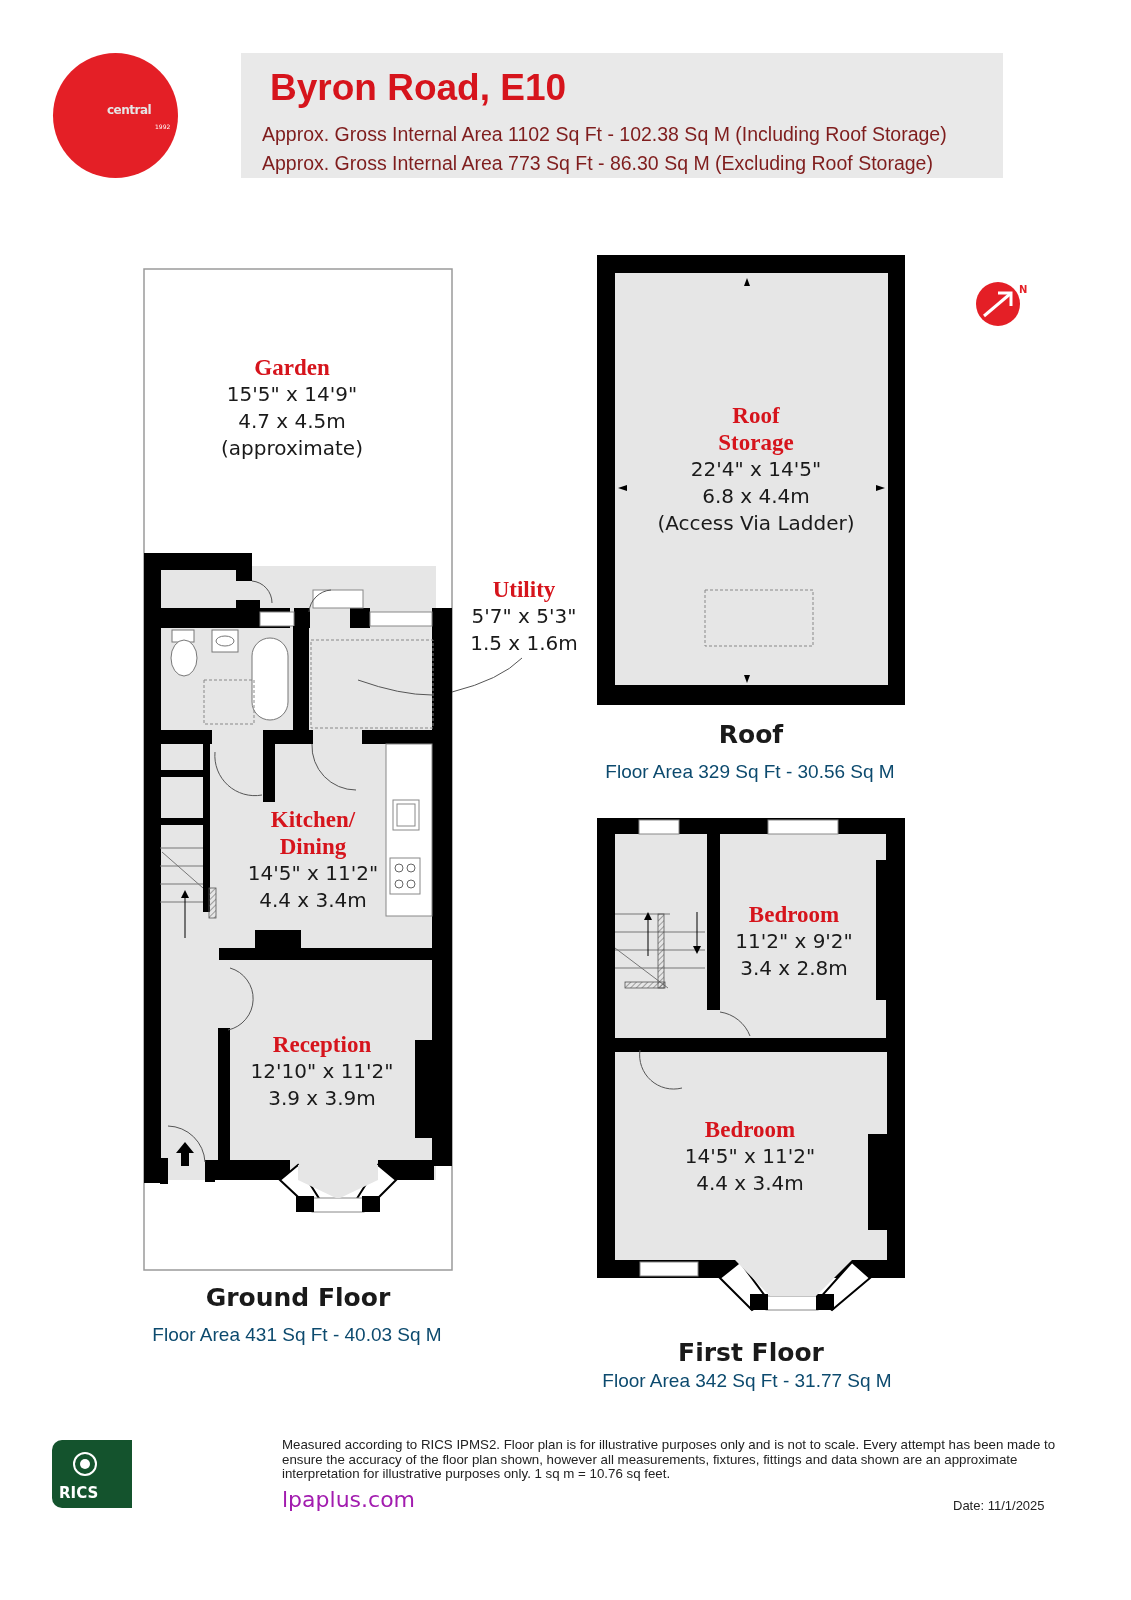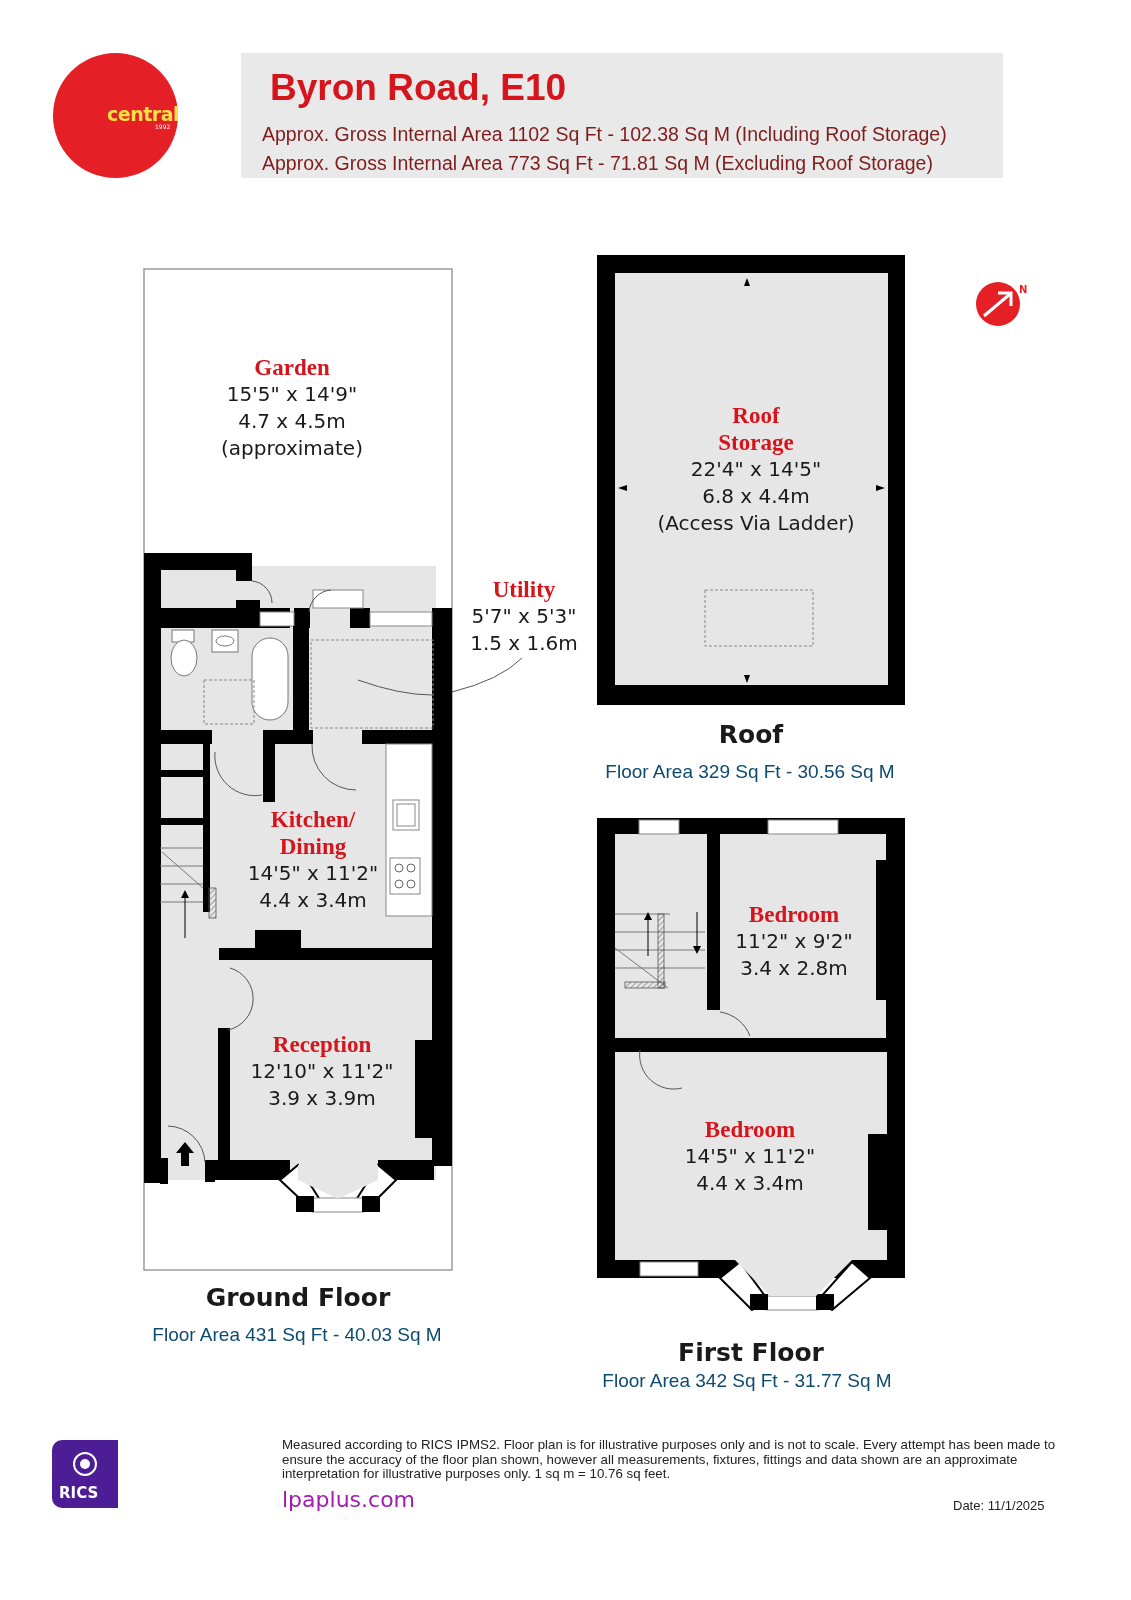--- a/index.html
+++ b/index.html
@@ -1,50 +1,50 @@
 <!DOCTYPE html>
 <html><head>
   <meta charset="utf-8">
   <style>
     html, body { margin:0; padding:0; background:#ffffff; }
     body { width:1131px; height:1600px; position:relative; overflow:hidden; font-family:"DejaVu Sans", sans-serif; color:#1a1a1a; }
     .abs { position:absolute; }
     .logo { left:53px; top:53px; width:125px; height:125px; border-radius:50%; background:#e41f26; }
-    .logo-word { position:absolute; left:54px; top:50px; color:#fde047; font-weight:bold; font-size:19px; letter-spacing:-0.5px; font-family:"DejaVu Sans", sans-serif; }
+    .logo-word { position:absolute; left:54px; top:50px; color:#e5e5e5; font-weight:bold; font-size:12px; letter-spacing:-0.5px; font-family:"DejaVu Sans", sans-serif; }
     .logo-year { position:absolute; left:102px; top:70px; color:#fff; font-size:6px; }
     .header-box { left:241px; top:53px; width:762px; height:125px; background:#e9e9e9; }
     .header-title { position:absolute; left:29px; top:14px; font-size:37px; font-weight:bold; color:#d6141c; font-family:"Liberation Sans", sans-serif; }
     .header-line { position:absolute; left:21px; font-size:19.5px; color:#7f1d1d; font-family:"Liberation Sans", sans-serif; white-space:nowrap; }
     .plan { left:0; top:0; width:1131px; height:1600px; }
     .room-label { position:absolute; text-align:center; transform:translateX(-50%); white-space:nowrap; }
     .room-name { display:block; color:#d6141c; font-weight:bold; font-size:23px; line-height:27px; font-family:Liberation Serif, serif; }
     .room-dim { display:block; font-size:20px; line-height:27px; color:#1a1a1a; font-family:"DejaVu Sans", sans-serif; }
     .floor-title { position:absolute; transform:translateX(-50%); font-weight:bold; font-size:25px; font-family:"DejaVu Sans", sans-serif; white-space:nowrap; }
     .floor-area { position:absolute; transform:translateX(-50%); font-size:19px; color:#0c4a6e; font-family:"Liberation Sans", sans-serif; white-space:nowrap; }
     .rics { left:52px; top:1440px; width:205px; height:68px; }
-    .rics-black { position:absolute; left:0; top:0; width:66px; height:68px; background:#4c1d95; border-radius:10px 0 0 10px; }
+    .rics-black { position:absolute; left:0; top:0; width:80px; height:68px; background:#14532d; border-radius:10px 0 0 10px; }
     .rics-text { position:absolute; left:7px; top:44px; color:#fff; font-weight:bold; font-size:15px; }
     .rics-box { position:absolute; left:70px; top:0; width:133px; height:66px; border:1.5px solid #111; border-radius:0 10px 10px 0; }
     .rics-cert { position:absolute; left:12px; top:6px; font-weight:bold; font-size:16px; line-height:18px; font-family:"DejaVu Sans Mono", monospace; }
     .disclaimer { left:282px; top:1438px; width:780px; font-size:13.3px; line-height:14.5px; color:#222; font-family:"Liberation Sans", sans-serif; }
     .site { left:282px; top:1487px; font-size:22px; color:#a21caf; font-family:"DejaVu Sans", sans-serif; }
     .date { left:953px; top:1498px; font-size:13px; color:#222; font-family:"Liberation Sans", sans-serif; }
   </style>
 </head>
 <body>
 
 <div class="abs logo">
   <span class="logo-word">central</span>
   <span class="logo-year">1992</span>
 </div>
 
 <div class="abs header-box">
   <div class="header-title">Byron Road, E10</div>
   <div class="header-line" style="top:70px;">Approx. Gross Internal Area 1102 Sq Ft - 102.38 Sq M (Including Roof Storage)</div>
-  <div class="header-line" style="top:99px;">Approx. Gross Internal Area 773 Sq Ft - 71.81 Sq M (Excluding Roof Storage)</div>
+  <div class="header-line" style="top:99px;">Approx. Gross Internal Area 773 Sq Ft - 86.30 Sq M (Excluding Roof Storage)</div>
 </div>
 
 <svg class="abs plan" width="1131" height="1600" viewBox="0 0 1131 1600" xmlns="http://www.w3.org/2000/svg">
   <defs>
     <pattern id="hatch" width="4" height="4" patternUnits="userSpaceOnUse" patternTransform="rotate(45)">
       <line x1="0" y1="0" x2="0" y2="4" stroke="#555" stroke-width="1"></line>
     </pattern>
   </defs>
 
   <g>

